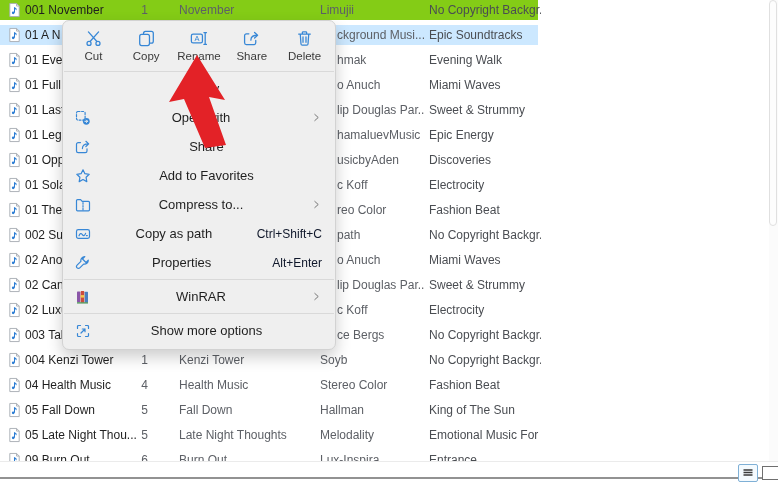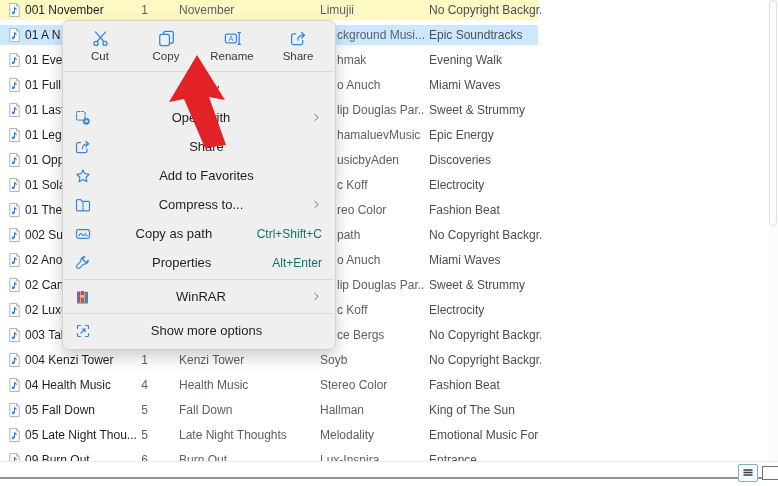--- a/index.html
+++ b/index.html
@@ -3,21 +3,21 @@
 <meta charset="utf-8">
 <style>
   html,body{margin:0;padding:0;}
   body{width:778px;height:486px;overflow:hidden;background:#fff;
        font-family:"Liberation Sans",sans-serif;-webkit-font-smoothing:antialiased;}
   .screen{position:relative;width:778px;height:486px;background:#fff;overflow:hidden;}
 
   
   .file-list{position:absolute;left:0;top:0;width:778px;height:462px;}
   .row{position:absolute;left:0;width:538px;height:20px;line-height:20px;font-size:12px;color:#5d6066;}
-  .row.hover{background:#fef9c3;}
+  .row.hover{background:#84cc16;}
   .row.selected{background:#cce8ff;}
   .cell{position:absolute;top:0;height:20px;line-height:20px;white-space:nowrap;overflow:hidden;}
   .c-icon{left:7px;width:15px;top:2px;height:16px;}
   .c-name{left:25px;width:112px;color:#1f1f1f;}
   .c-track{left:118px;width:30px;text-align:right;}
   .c-title{left:179px;width:130px;}
   .c-artist{left:320px;width:104px;}
   .c-artist.frag{left:337px;width:88px;}
   .c-album{left:429px;width:112px;color:#4a4d52;}
 
@@ -31,21 +31,21 @@
      box-shadow:0 7px 16px rgba(0,0,0,.20);padding-bottom:4px;z-index:10;text-align:center;}
   .quick-row{display:flex;height:46px;padding:2px 4px 0 4px;}
   .quick-item{flex:1;display:flex;flex-direction:column;align-items:center;justify-content:center;gap:3px;border-radius:4px;cursor:default;}
   .quick-item svg{width:17px;height:17px;color:#3787d6;}
   .quick-label{font-size:11.5px;color:#3a3a3a;}
   .menu-sep{height:1px;background:#d9d9d9;margin:2px 1px;}
   .menu-items{padding:0;}
   .menu-item{display:grid;grid-template-columns:16px 1fr auto;align-items:center;
      height:29px;padding:0 13px 0 12px;column-gap:9px;font-size:13px;color:#1f1f1f;border-radius:4px;cursor:default;}
   .menu-item .mi-icon{width:16px;height:16px;color:#3787d6;}
-  .menu-item .mi-right{display:flex;align-items:center;gap:4px;font-size:12px;color:#0f766e;}
+  .menu-item .mi-right{display:flex;align-items:center;gap:4px;font-size:12px;color:#0f172a;}
   .menu-item .mi-chevron{width:11px;height:11px;color:#5d5d5d;}
 
   
   .red-arrow{position:absolute;left:150px;top:45px;width:110px;height:115px;z-index:20;pointer-events:none;}
 
   
   .statusbar-line1{position:absolute;left:0;top:461px;width:778px;height:1px;background:#ebebeb;}
   .statusbar-line2{position:absolute;left:0;top:477px;width:778px;height:2px;background:#929292;}
   .statusbar{position:absolute;left:0;top:462px;width:778px;height:24px;background:#fff;}
   .view-toggle{position:absolute;box-sizing:border-box;background:#fff;}
@@ -399,20 +399,26 @@
     <span class="quick-label">Rename</span>
   </div>
 
   <div class="quick-item">
     <svg>
             <use href="#i-share"></use>
           </svg>
     <span class="quick-label">Share</span>
   </div>
 
+  <div class="quick-item">
+    <svg>
+            <use href="#i-delete"></use>
+          </svg>
+    <span class="quick-label">Delete</span>
+  </div>
 </div>
     <div class="menu-sep"></div>
     <div class="menu-items">
   <div class="menu-item">
     <svg class="mi-icon">
             <use></use>
           </svg>
     <span class="mi-label">Play</span>
     <span class="mi-right"></span>
   </div>

